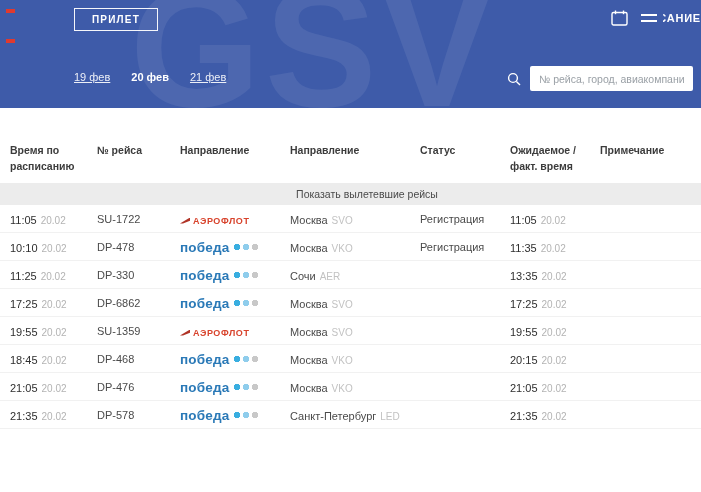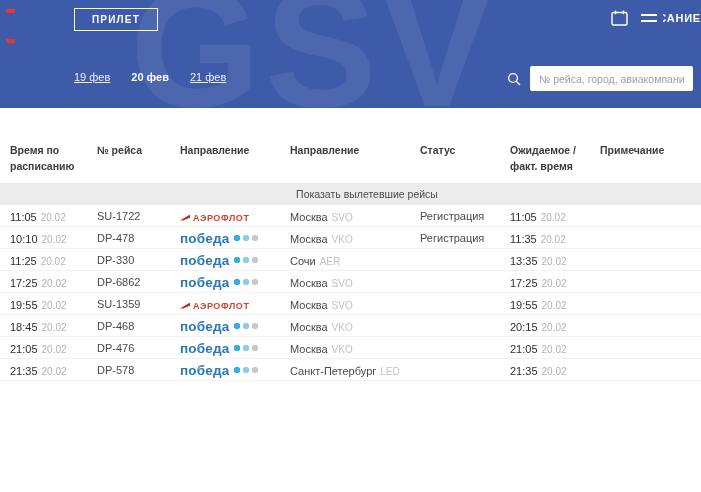--- a/index.html
+++ b/index.html
@@ -56,21 +56,21 @@
   }
   .thead { margin-top: 34px; }
   .th { font-size: 10.5px; font-weight: 700; color: #3c3c3c; line-height: 16px; padding-right: 6px; }
 
   .banner {
     margin-top: 9px; height: 22px; background: #ececec;
     display: flex; align-items: center; justify-content: center;
     font-size: 10.5px; color: #4a4a4a; cursor: pointer; padding-left: 33px;
   }
 
-  .frow { align-items: center; height: 22px; border-bottom: 1px solid #f1f1f1; cursor: pointer; }
+  .frow { align-items: center; height: 28px; border-bottom: 1px solid #f1f1f1; cursor: pointer; }
   .time { font-size: 11px; color: #2e2e2e; }
   .dt { font-size: 10px; color: #b3b3b3; margin-left: 4px; }
   .flight { font-size: 11px; color: #4a4a4a; }
   .city { font-size: 11px; color: #4a4a4a; }
   .code { font-size: 10px; color: #c2c2c2; margin-left: 4px; }
   .status { font-size: 11px; color: #4a4a4a; }
   .note { font-size: 11px; color: #4a4a4a; }
 
   .airline-logo { display: inline-flex; align-items: center; }
   .airline-logo.aeroflot { color: #d8432c; font-weight: 700; font-size: 9px; letter-spacing: 0.6px; }

